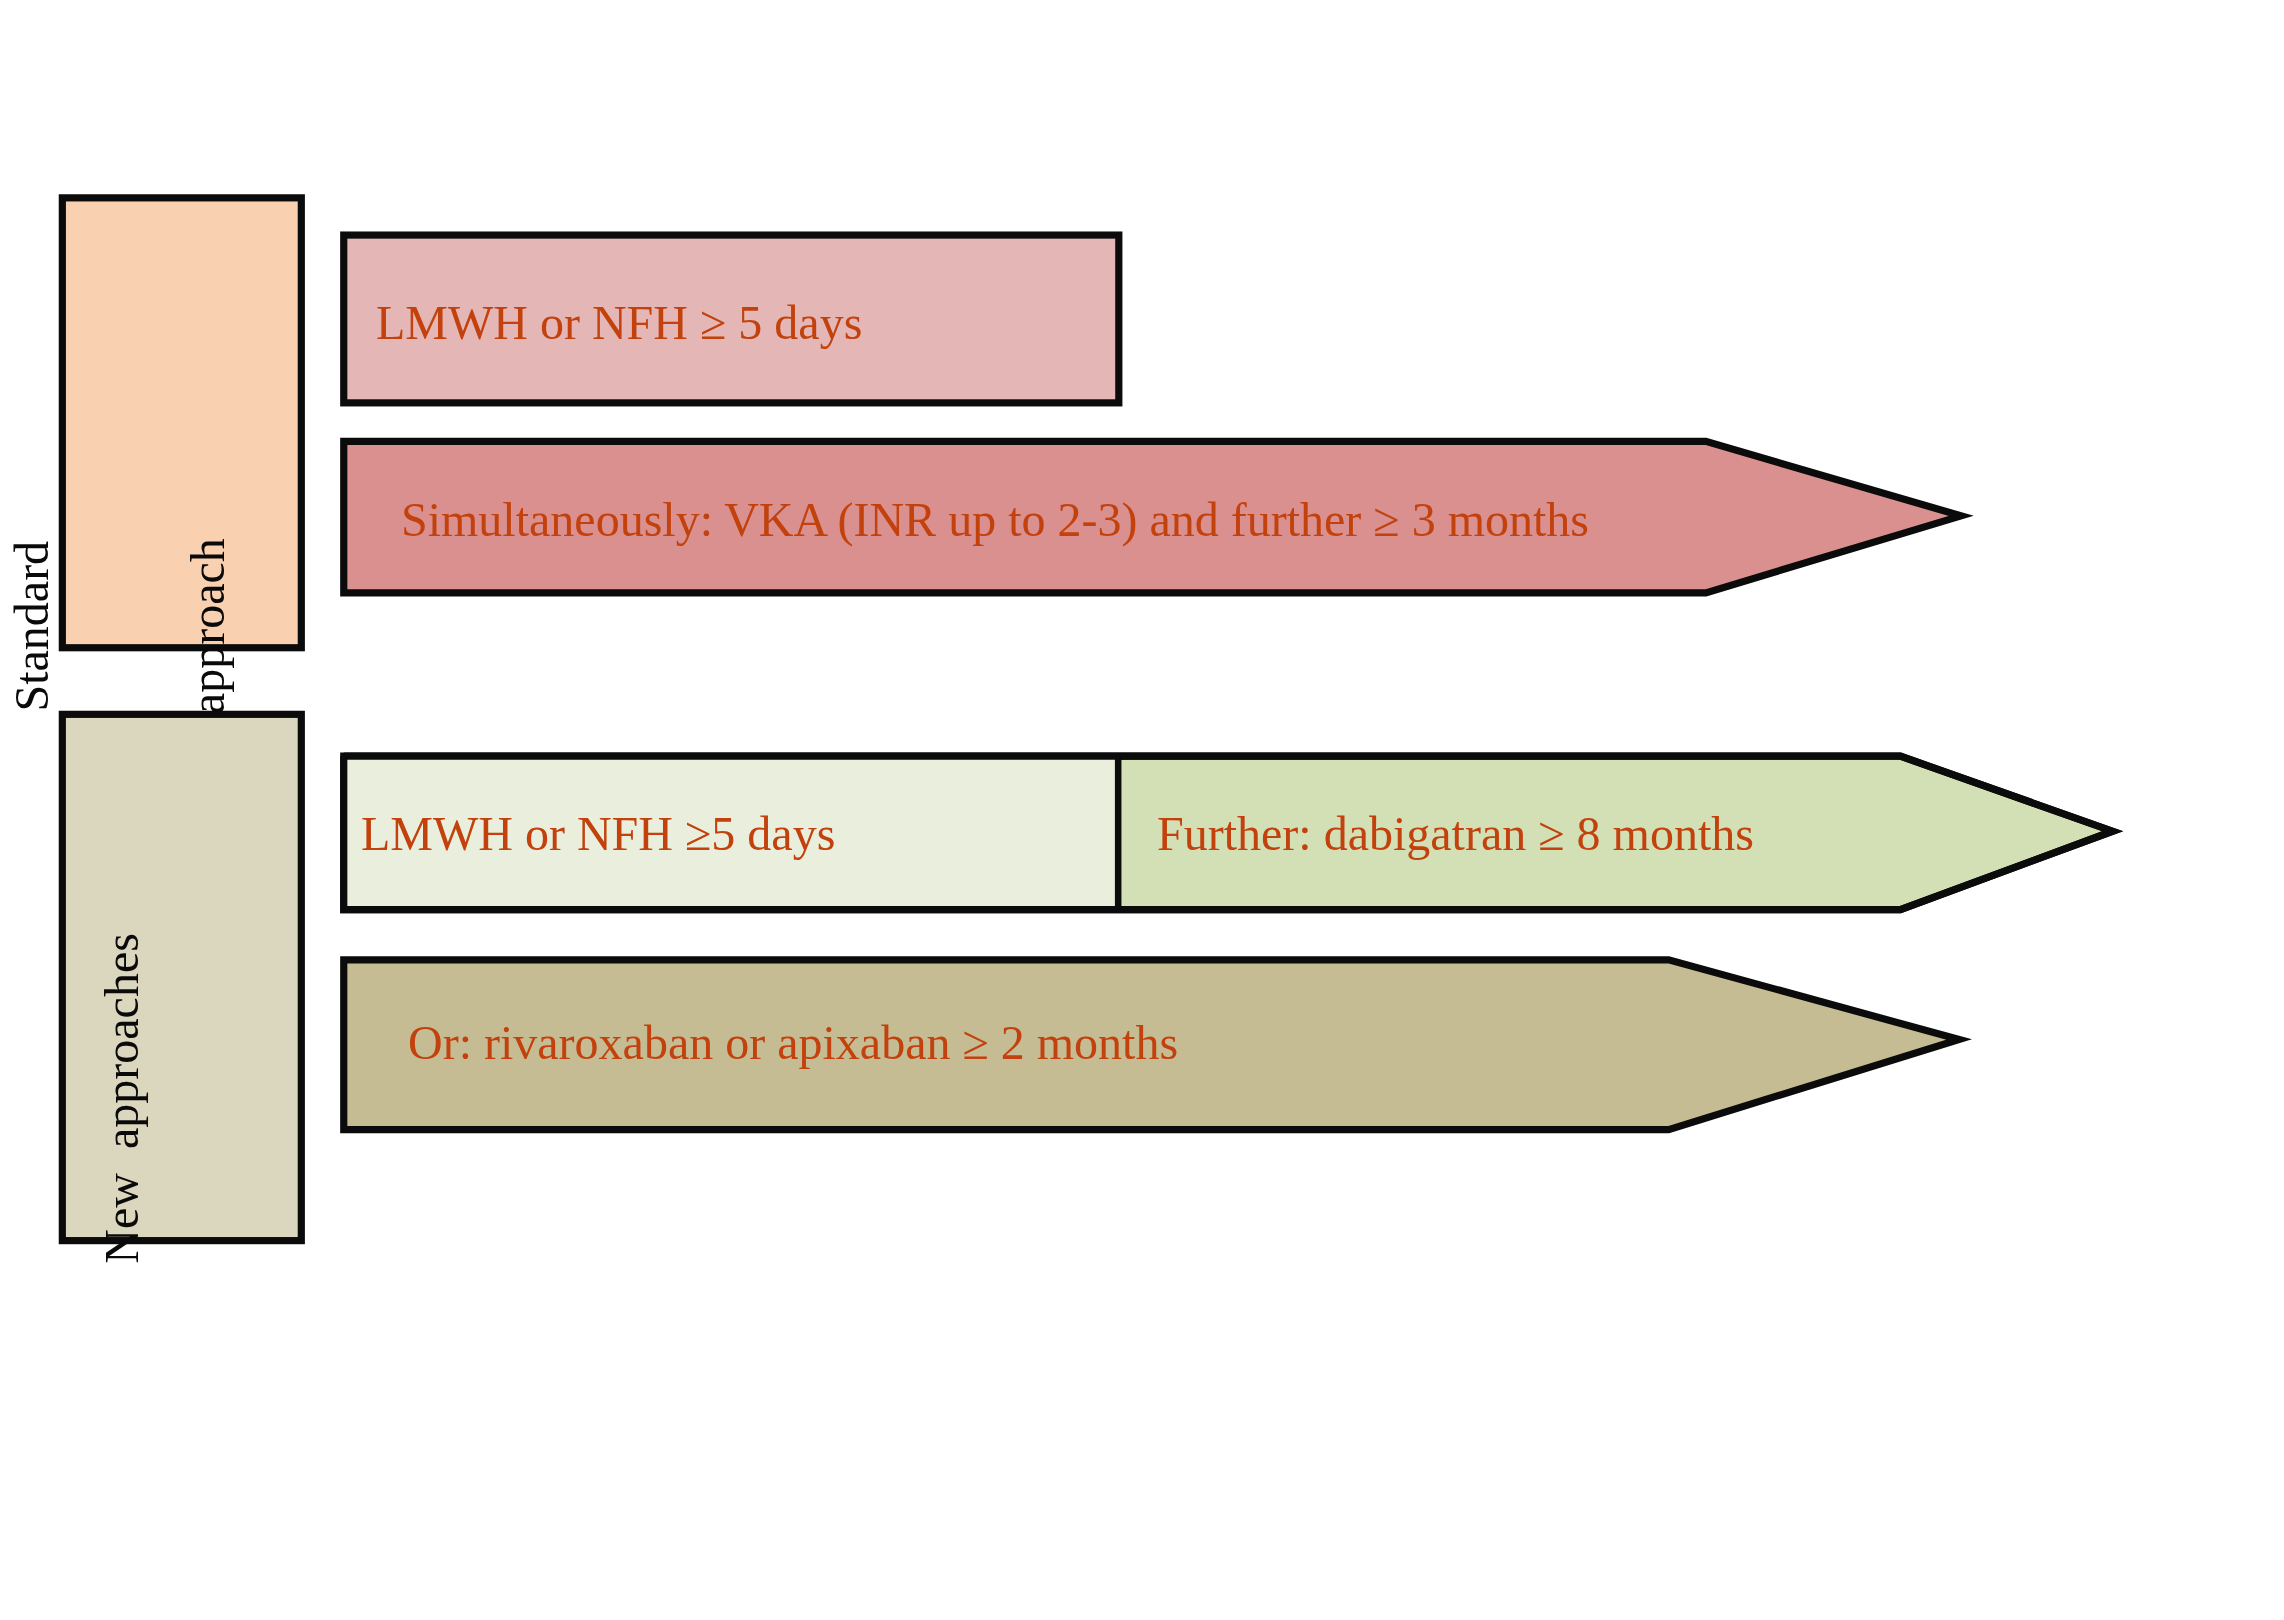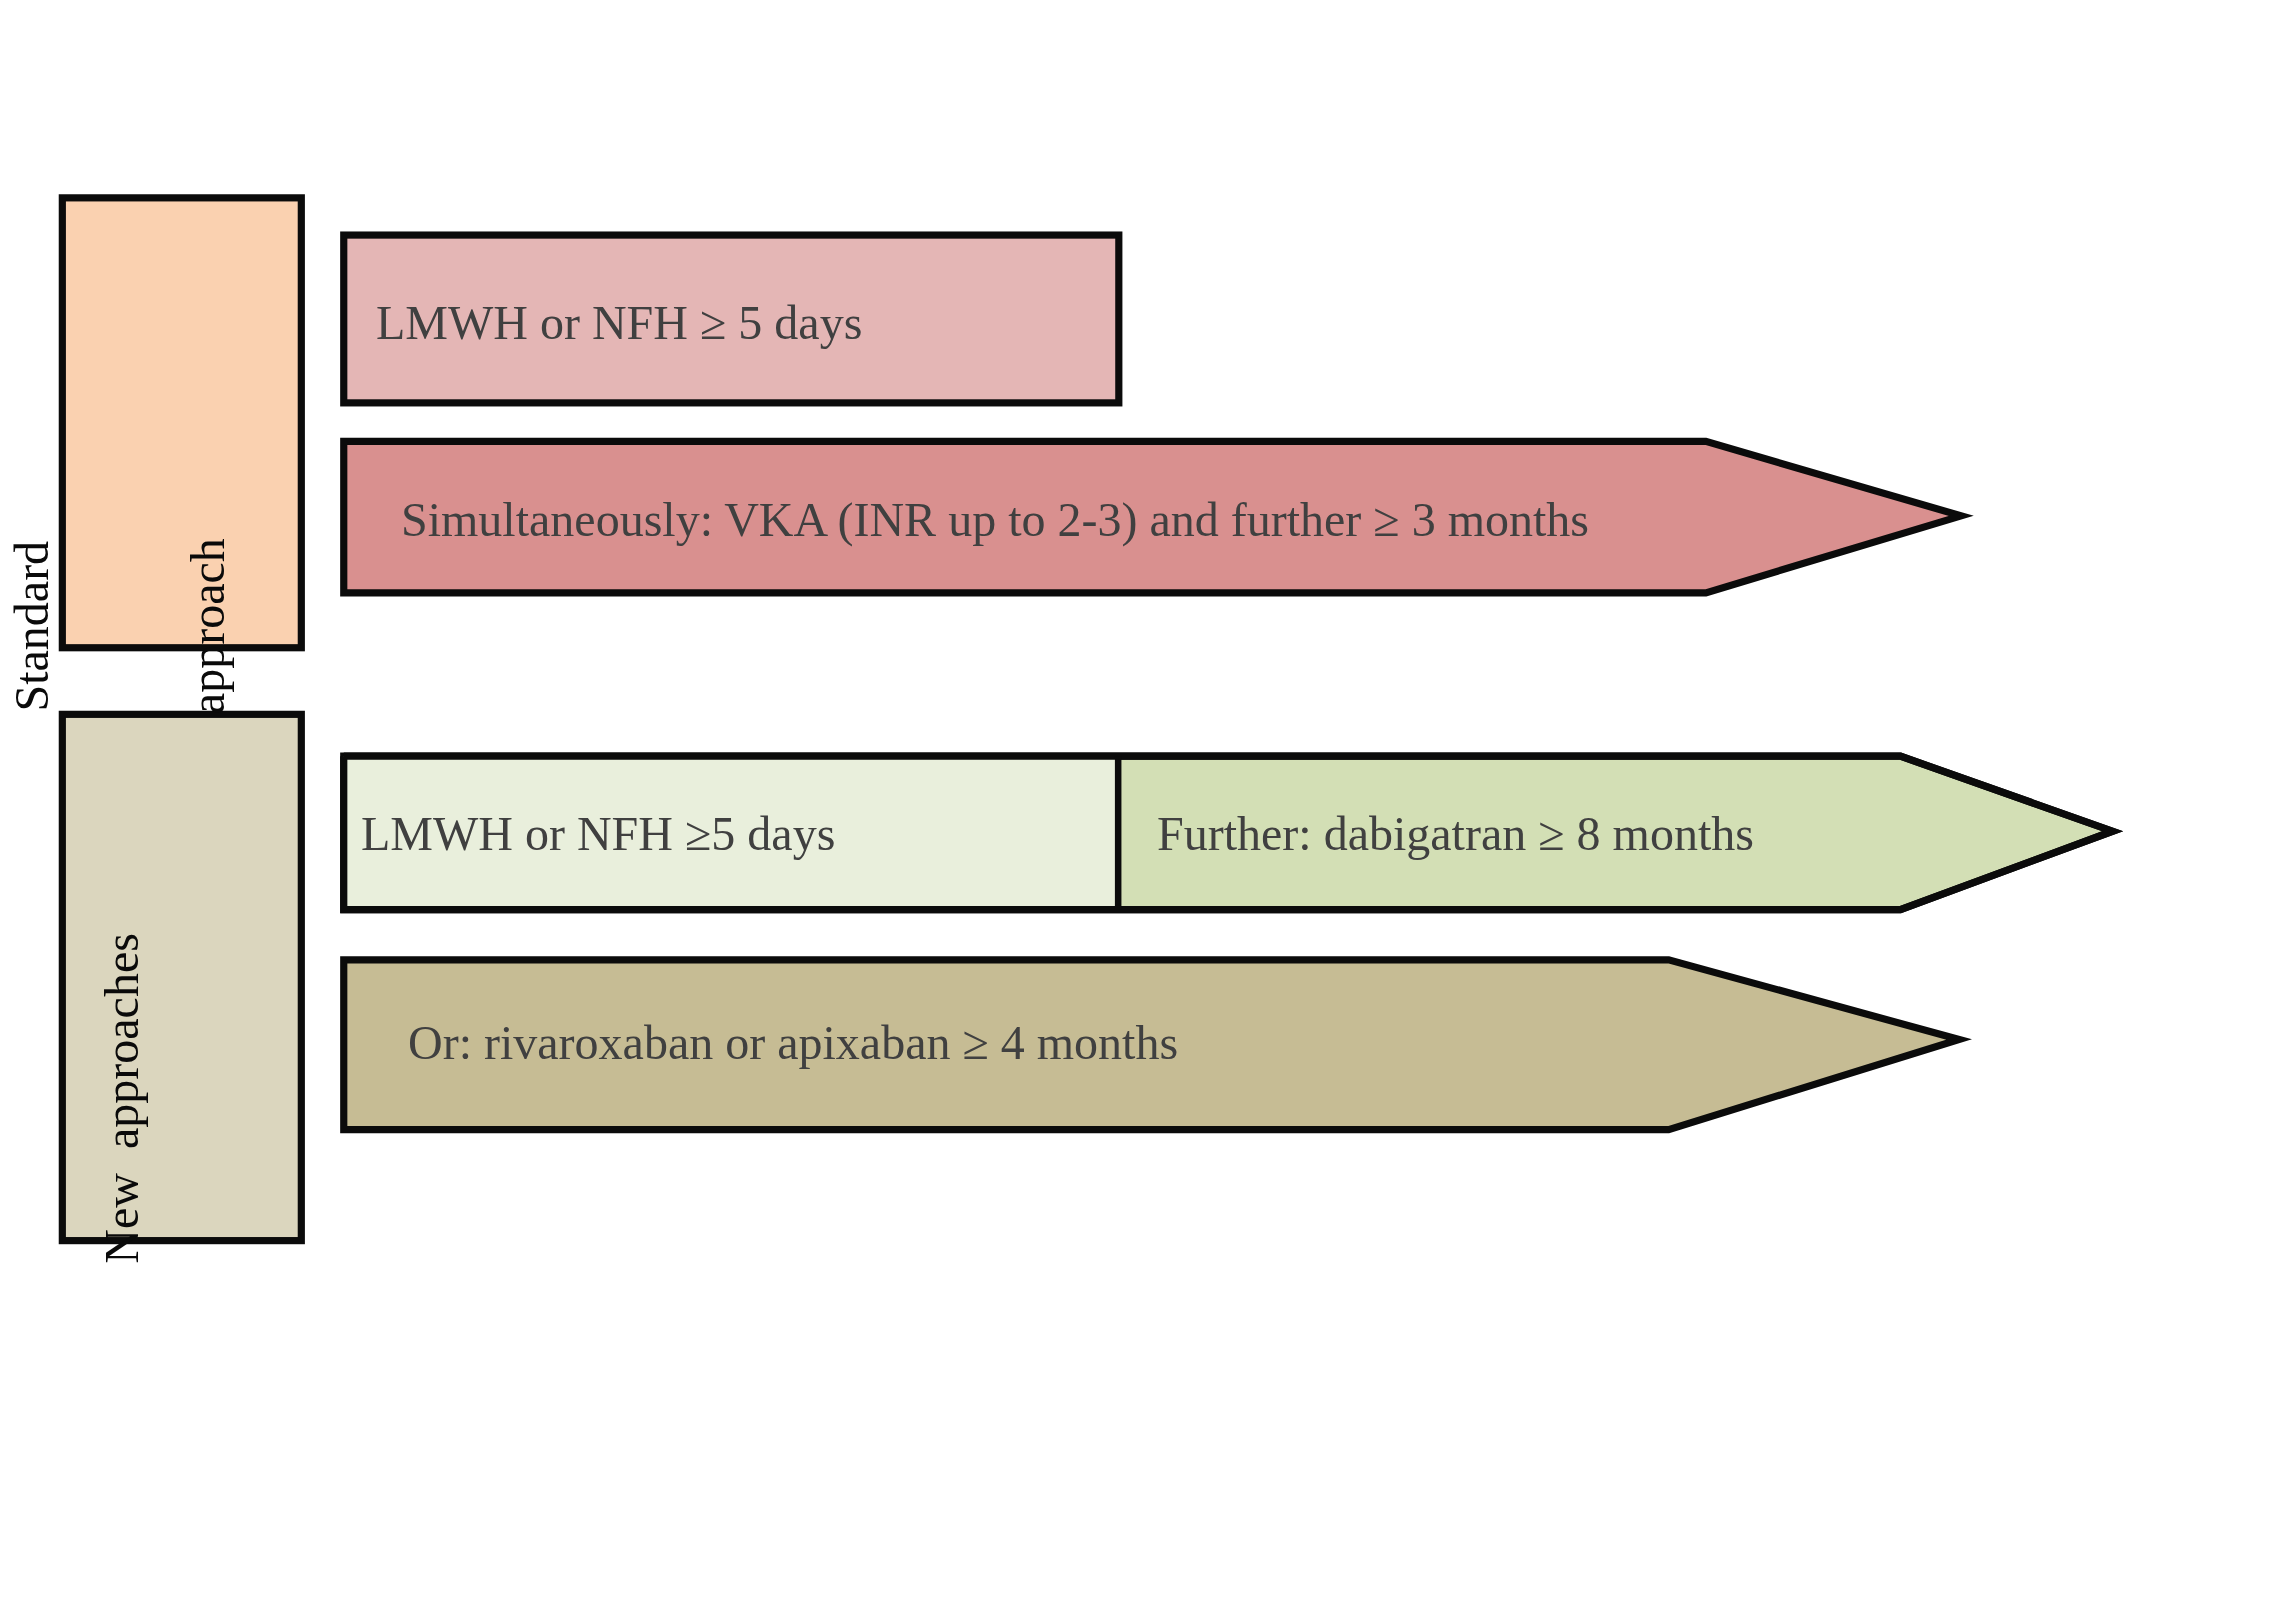--- a/index.html
+++ b/index.html
@@ -31,21 +31,21 @@
     stroke-width: 11;
     stroke-linejoin: miter;
   }
   .divider-line {
     stroke: #0b0b0b;
     stroke-width: 10;
   }
   .lbl {
     position: absolute;
     font-family: "Liberation Serif", "DejaVu Serif", serif;
-    color: #404040;
+    color: #c2410c;
     white-space: pre;
     line-height: 1.18;
     font-size: 48px;
   }
   .rot-label {
     position: absolute;
     transform-origin: center center;
     text-align: center;
     color: #0a0a0a;
     font-family: "Liberation Serif", "DejaVu Serif", serif;
@@ -87,16 +87,16 @@
   </div>
 
   <span class="lbl" style="left:376px; top:295px;">LMWH or NFH ≥ 5 days</span>
 
   <span class="lbl" style="left:376px; top:492px;margin-left:25px;">Simultaneously: VKA (INR up to 2-3) and further ≥ 3 months</span>
 
   <span class="lbl" style="left:361px; top:806px;">LMWH or NFH ≥5 days</span>
 
   <span class="lbl" style="left:1157px; top:806px;">Further: dabigatran ≥ 8 months</span>
 
-  <span class="lbl" style="left:408px; top:1015px;">Or: rivaroxaban or apixaban ≥ 4 months</span>
+  <span class="lbl" style="left:408px; top:1015px;">Or: rivaroxaban or apixaban ≥ 2 months</span>
 
 </div>
 
 
 </body></html>

